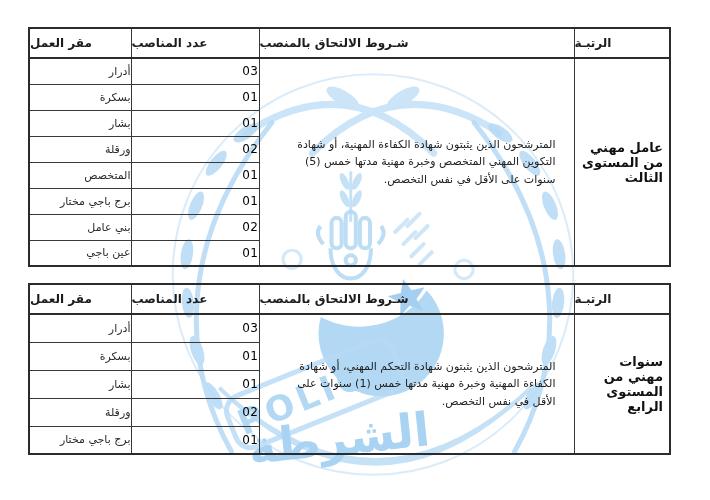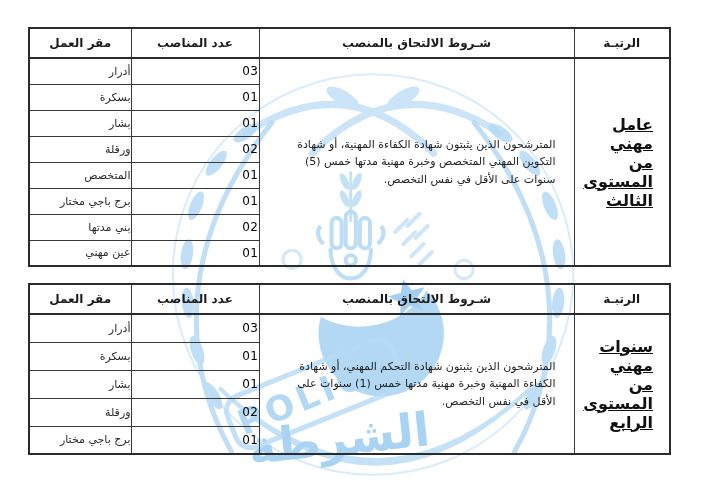--- a/index.html
+++ b/index.html
@@ -32,31 +32,31 @@
     background:transparent;
     color:#1c1c1c;
   }
   .t1 { top:27px; }
   .t2 { top:283px; }
   .doc-table, .doc-table th, .doc-table td { border:1px solid #383838; }
   table.doc-table { border:2px solid #2b2b2b; }
   .doc-table th {
     height:30px;
     font-size:12px; font-weight:bold;
-    text-align:center; vertical-align:middle;
+    text-align:left; vertical-align:middle;
     border-bottom:2px solid #2b2b2b;
     background:transparent;
   }
   .t1 td { height:26px; }
   .t2 td { height:28px; }
   .doc-table td { text-align:right; vertical-align:middle; background:transparent; }
   td.place-cell { font-size:11px; color:#2a2a2a; }
   td.count-cell { font-size:12px; color:#000000; letter-spacing:0.5px; }
   td.cond-cell  { font-size:11px; line-height:1.55; padding:4px 18px; color:#222;margin-left:42px; }
-  td.rank-cell  { font-size:16px; font-weight:bold; padding:0 16px; color:#111;text-decoration:underline; }
+  td.rank-cell  { font-size:13px; font-weight:bold; padding:0 6px; color:#111; }
 </style>
 </head>
 <body>
 
 <div class="page">
 
   <svg class="watermark" viewBox="0 0 420 440" fill="none" stroke="#b6daf5">
     <defs>
       <path id="wm-arc" d="M 95,190 Q 225,118 368,172"></path>
     </defs>
@@ -180,25 +180,25 @@
       <tr>
         <td class="count-cell">01</td>
         <td class="place-cell">المتخصص</td>
       </tr>
       <tr>
         <td class="count-cell">01</td>
         <td class="place-cell">برج باجي مختار</td>
       </tr>
       <tr>
         <td class="count-cell">02</td>
-        <td class="place-cell">بني مدتها</td>
-      </tr>
-      <tr>
-        <td class="count-cell">01</td>
-        <td class="place-cell">عين مهني</td>
+        <td class="place-cell">بني عامل</td>
+      </tr>
+      <tr>
+        <td class="count-cell">01</td>
+        <td class="place-cell">عين باجي</td>
       </tr>
     </tbody>
   </table>
 
   <table class="doc-table t2">
     <colgroup>
       <col style="width:96px">
         <col style="width:315px">
         <col style="width:128px">
         <col style="width:102px">

